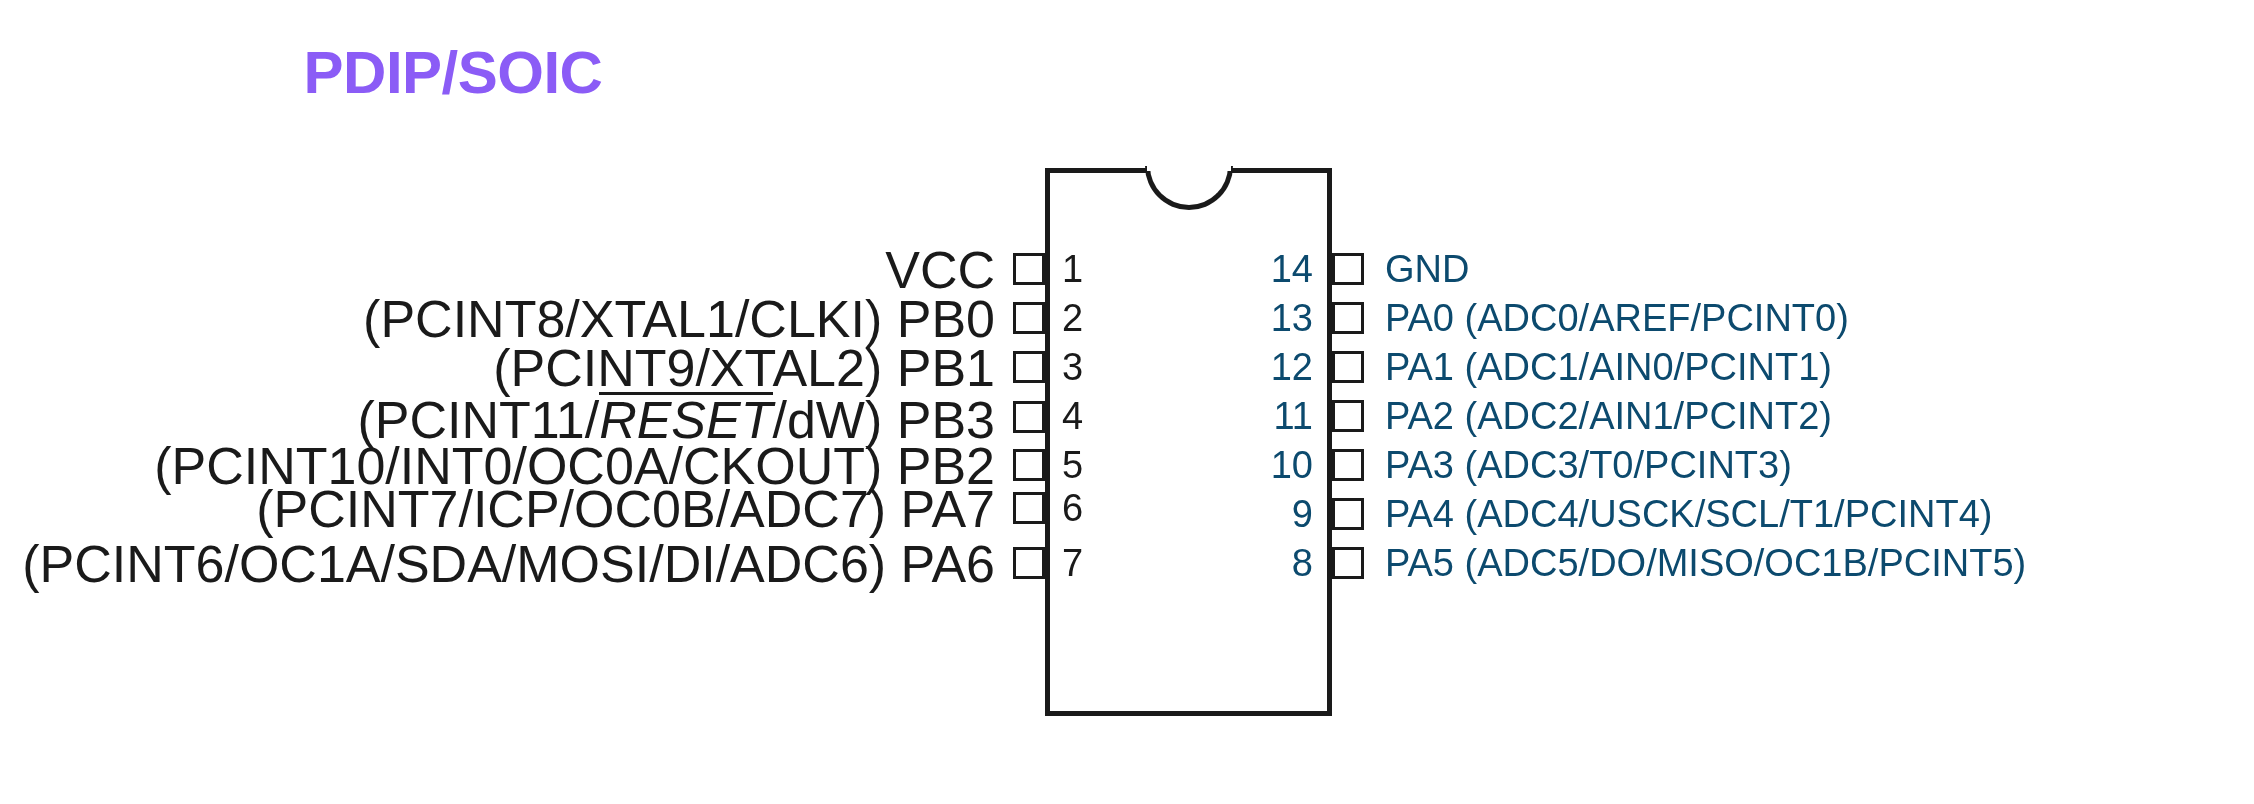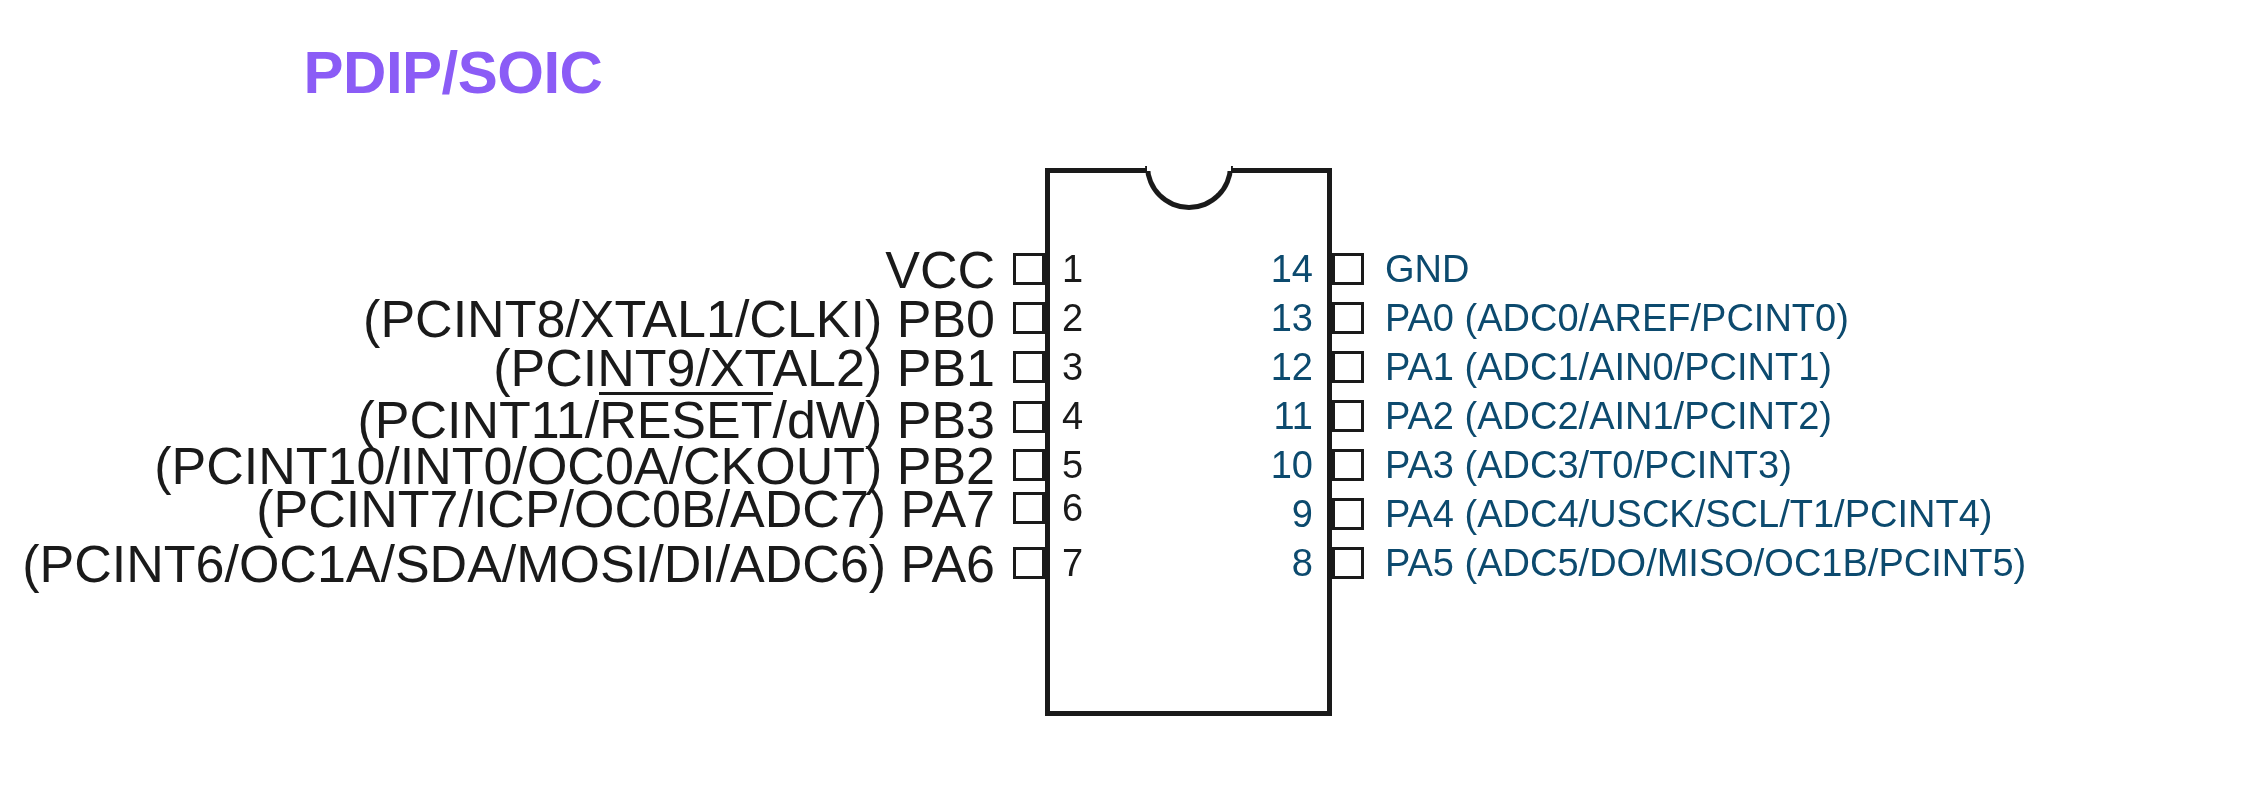--- a/index.html
+++ b/index.html
@@ -150,20 +150,21 @@
     font-size: 38px;
     color: #0c4a6e;
   }
 
   
   .ovl {
     border-top: 3px solid #1a1a1a;
     padding-top: 1px;
     display: inline-block;
     line-height: 0.95;
+    font-style: italic;
   }
 </style>
 </head>
 <body>
 
 <div id="diagram">
 
   <div class="title">
     <span class="title-inner">PDIP/SOIC</span>
   </div>

